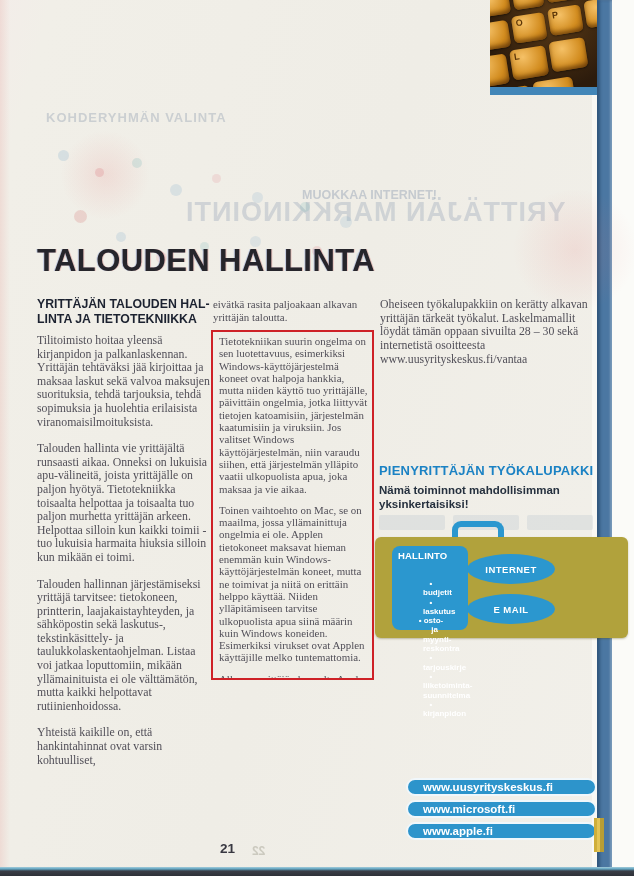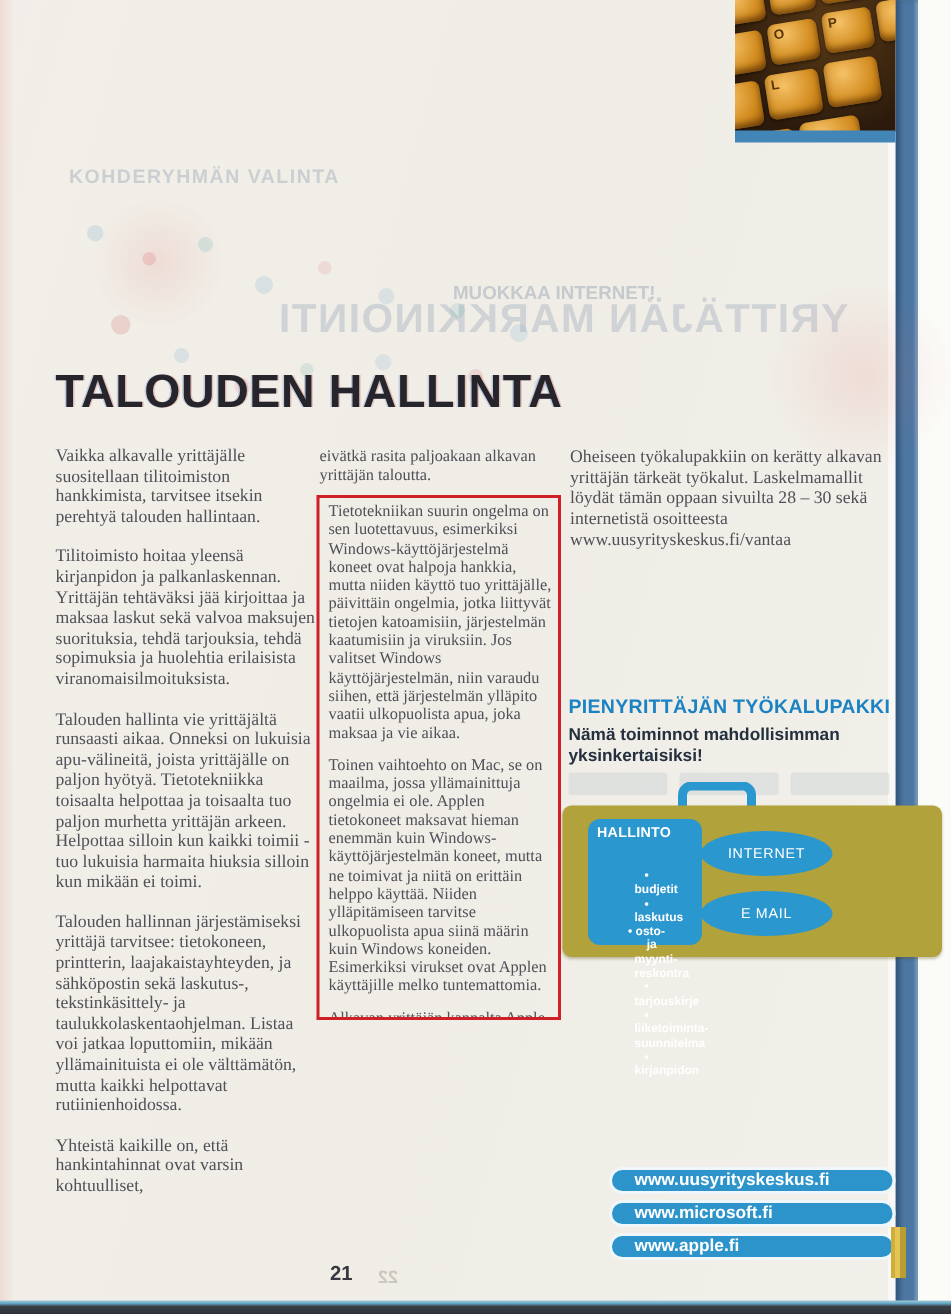--- a/index.html
+++ b/index.html
@@ -68,21 +68,21 @@
     border:6px solid #2b97cf;border-bottom:none;border-radius:9px 9px 0 0;box-sizing:border-box;}
   .hallinto{position:absolute;left:17px;top:9px;width:76px;height:84px;background:#2b97cf;
     border-radius:8px;padding:4px 4px 0 6px;box-sizing:border-box;color:#fff;
     font-family:"Liberation Sans",sans-serif;}
   .hallinto h4{margin:0 0 1px;font-size:9.5px;letter-spacing:.2px;}
   .hallinto ul{margin:18px;padding:0;list-style:none;font-size:8px;line-height:9.3px;font-weight:bold;text-align:center;}
   .hallinto li{padding-left:7px;text-indent:-7px;white-space:pre-line;}
   .hallinto li::before{content:"• ";}
   .oval{position:absolute;width:88px;height:30px;border-radius:50%;background:#2b97cf;
     display:flex;align-items:center;justify-content:center;color:#fff;
-    font-family:"Liberation Sans",sans-serif;font-weight:normal;font-size:9.5px;letter-spacing:.5px;}
+    font-family:"Liberation Sans",sans-serif;font-weight:bold;font-size:9.5px;letter-spacing:.5px;}
   .oval1{left:92px;top:17px;}
   .oval2{left:92px;top:57px;}
   
   .urlbar{position:absolute;left:406px;width:191px;height:18px;background:#2d94cb;
     border:2px solid #f0f7fb;border-radius:9px;box-sizing:border-box;display:flex;align-items:center;
     color:#fff;font-family:"Liberation Sans",sans-serif;font-weight:bold;font-size:11.5px;
     padding-left:15px;}
   .bar1{top:778px}.bar2{top:800px}.bar3{top:822px}
   
   .pagenum{position:absolute;left:220px;top:841px;font-family:"Liberation Sans",sans-serif;
@@ -138,21 +138,22 @@
     <span class="dot" style="left:156px;top:252px;width:11px;height:11px;background:rgba(225,130,140,.16)"></span>
     <span class="dot" style="left:200px;top:242px;width:9px;height:9px;background:rgba(90,170,170,.16)"></span>
     <span class="dot" style="left:250px;top:236px;width:11px;height:11px;background:rgba(110,160,200,.15)"></span>
     <span class="dot" style="left:312px;top:246px;width:10px;height:10px;background:rgba(210,80,90,.14)"></span>
     <span class="dot" style="left:356px;top:252px;width:9px;height:9px;background:rgba(110,160,200,.15)"></span>
   </div>
 
   <h1 class="page-title">TALOUDEN HALLINTA</h1>
 
   <div class="col col1">
-    <p>Vaikka alkavalle yrittäjälle suositellaan tilitoimiston hankkimista, tarvitsee itsekin perehtyä talouden hallintaan.</p>
+    <h3 class="colhead">YRITTÄJÄN TALOUDEN HAL-
+LINTA JA TIETOTEKNIIKKA</h3>
     <p>Tilitoimisto hoitaa yleensä kirjanpidon ja palkanlaskennan. Yrittäjän tehtäväksi jää kirjoittaa ja maksaa laskut sekä valvoa maksujen suorituksia, tehdä tarjouksia, tehdä sopimuksia ja huolehtia erilaisista viranomaisilmoituksista.</p>
     <p>Talouden hallinta vie yrittäjältä runsaasti aikaa. Onneksi on lukuisia apu-välineitä, joista yrittäjälle on paljon hyötyä. Tietotekniikka toisaalta helpottaa ja toisaalta tuo paljon murhetta yrittäjän arkeen. Helpottaa silloin kun kaikki toimii - tuo lukuisia harmaita hiuksia silloin kun mikään ei toimi.</p>
     <p>Talouden hallinnan järjestämiseksi yrittäjä tarvitsee: tietokoneen, printterin, laajakaistayhteyden, ja sähköpostin sekä laskutus-, tekstinkäsittely- ja taulukkolaskentaohjelman. Listaa voi jatkaa loputtomiin, mikään yllämainituista ei ole välttämätön, mutta kaikki helpottavat rutiinienhoidossa.</p>
     <p>Yhteistä kaikille on, että hankintahinnat ovat varsin kohtuulliset,</p>
   </div>
 
   <div class="col col2-intro">
     <p>eivätkä rasita paljoakaan alkavan yrittäjän taloutta.</p>
   </div>
   <div class="col redbox">

